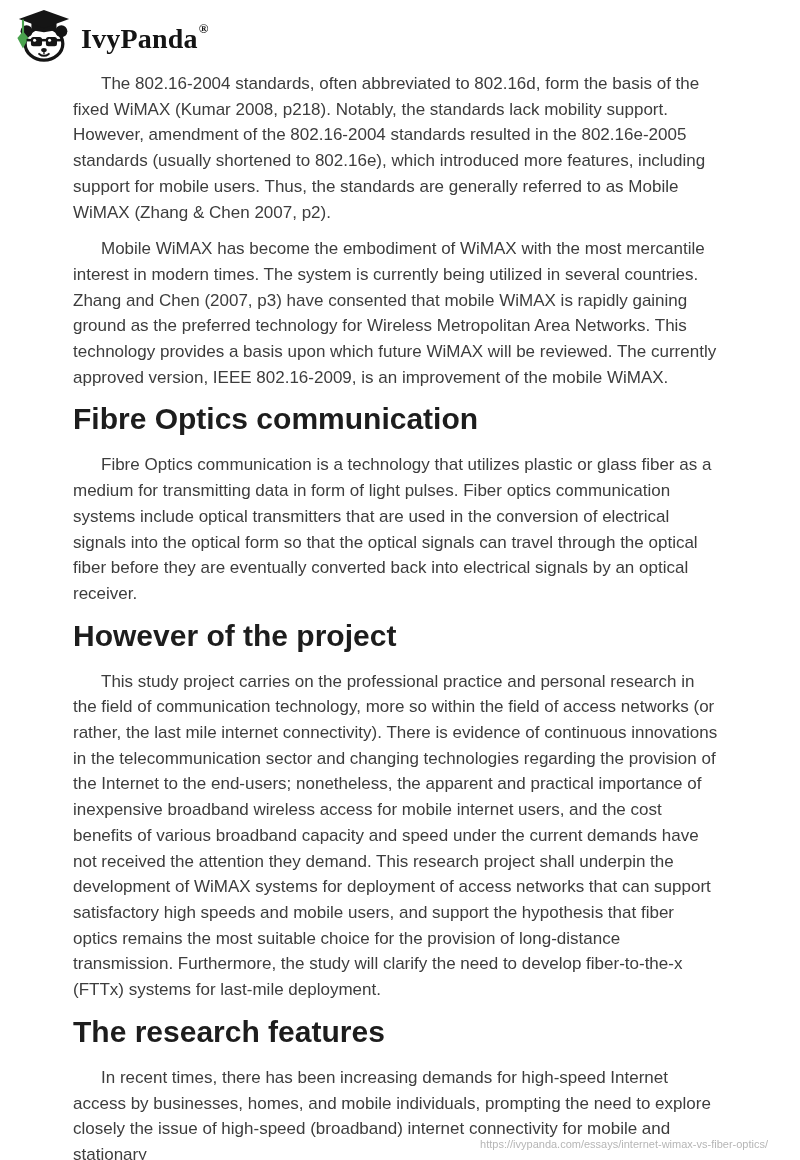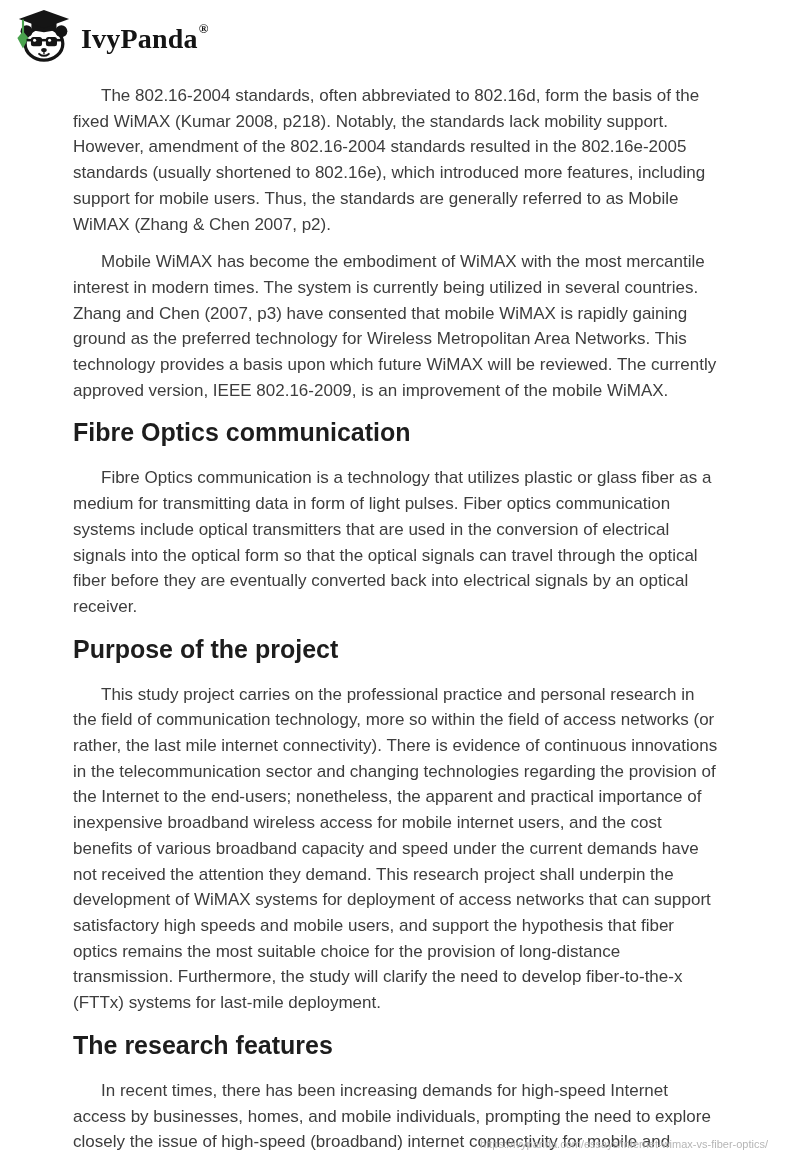--- a/index.html
+++ b/index.html
@@ -57,24 +57,24 @@
     position: absolute;
     top: 71px;
     left: 73px;
     width: 647px;
     font-size: 17px;
     line-height: 25.7px;
     color: #3d3d3d;
   }
   .content p {
     text-indent: 28px;
-    margin: 12px 0 11px 0;
+    margin: 0 0 11px 0;
   }
   .content h2 {
-    font-size: 25px;
+    font-size: 30px;
     line-height: 30px;
     font-weight: 700;
     color: #1d1d1d;
     margin: 14px 0 18px 0;
   }
   .footer {
     position: absolute;
     right: 32px;
     bottom: 10px;
     font-size: 11px;
@@ -119,21 +119,21 @@
     </div>
   </header>
 
   <main class="content">
     <p>The 802.16-2004 standards, often abbreviated to 802.16d, form the basis of the fixed WiMAX (Kumar 2008, p218). Notably, the standards lack mobility support. However, amendment of the 802.16-2004 standards resulted in the 802.16e-2005 standards (usually shortened to 802.16e), which introduced more features, including support for mobile users. Thus, the standards are generally referred to as Mobile WiMAX (Zhang &amp; Chen 2007, p2).</p>
     <p>Mobile WiMAX has become the embodiment of WiMAX with the most mercantile interest in modern times. The system is currently being utilized in several countries. Zhang and Chen (2007, p3) have consented that mobile WiMAX is rapidly gaining ground as the preferred technology for Wireless Metropolitan Area Networks. This technology provides a basis upon which future WiMAX will be reviewed. The currently approved version, IEEE 802.16-2009, is an improvement of the mobile WiMAX.</p>
 
     <h2>Fibre Optics communication</h2>
     <p>Fibre Optics communication is a technology that utilizes plastic or glass fiber as a medium for transmitting data in form of light pulses. Fiber optics communication systems include optical transmitters that are used in the conversion of electrical signals into the optical form so that the optical signals can travel through the optical fiber before they are eventually converted back into electrical signals by an optical receiver.</p>
 
-    <h2>Purpose of the project</h2>
+    <h2>However of the project</h2>
     <p>This study project carries on the professional practice and personal research in the field of communication technology, more so within the field of access networks (or rather, the last mile internet connectivity). There is evidence of continuous innovations in the telecommunication sector and changing technologies regarding the provision of the Internet to the end-users; nonetheless, the apparent and practical importance of inexpensive broadband wireless access for mobile internet users, and the cost benefits of various broadband capacity and speed under the current demands have not received the attention they demand. This research project shall underpin the development of WiMAX systems for deployment of access networks that can support satisfactory high speeds and mobile users, and support the hypothesis that fiber optics remains the most suitable choice for the provision of long-distance transmission. Furthermore, the study will clarify the need to develop fiber-to-the-x (FTTx) systems for last-mile deployment.</p>
 
     <h2>The research features</h2>
     <p>In recent times, there has been increasing demands for high-speed Internet access by businesses, homes, and mobile individuals, prompting the need to explore closely the issue of high-speed (broadband) internet connectivity for mobile and stationary</p>
   </main>
 
   <footer class="footer">
     <span>https://ivypanda.com/essays/internet-wimax-vs-fiber-optics/</span>
   </footer>
 

